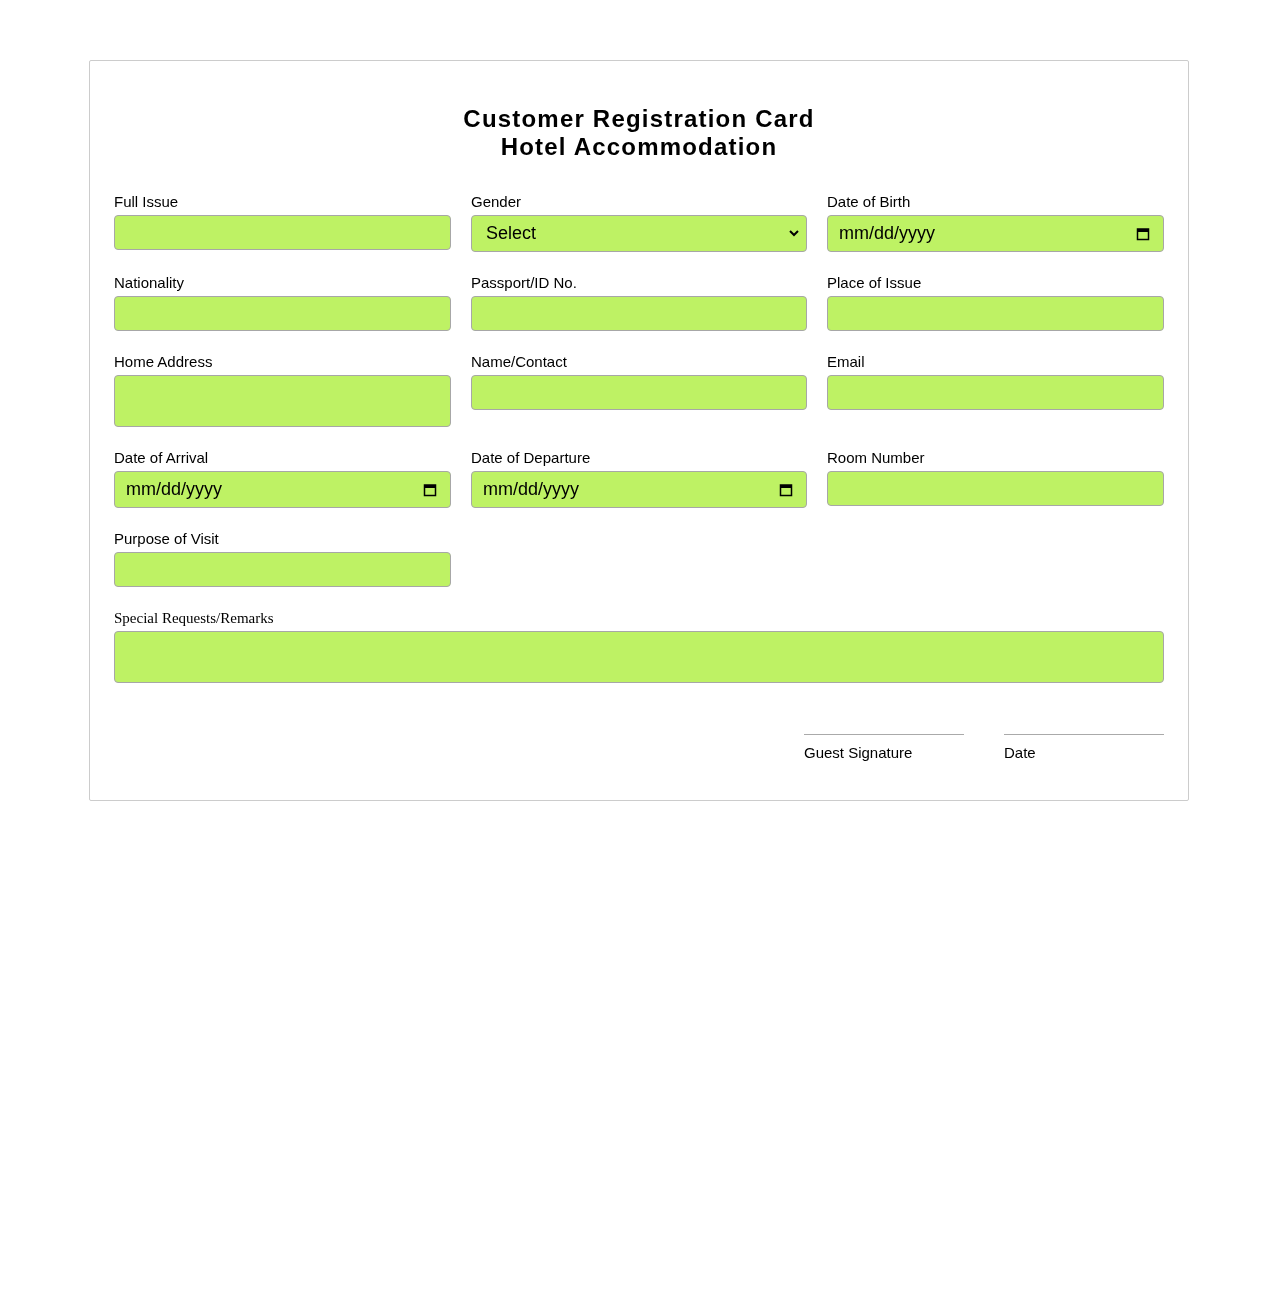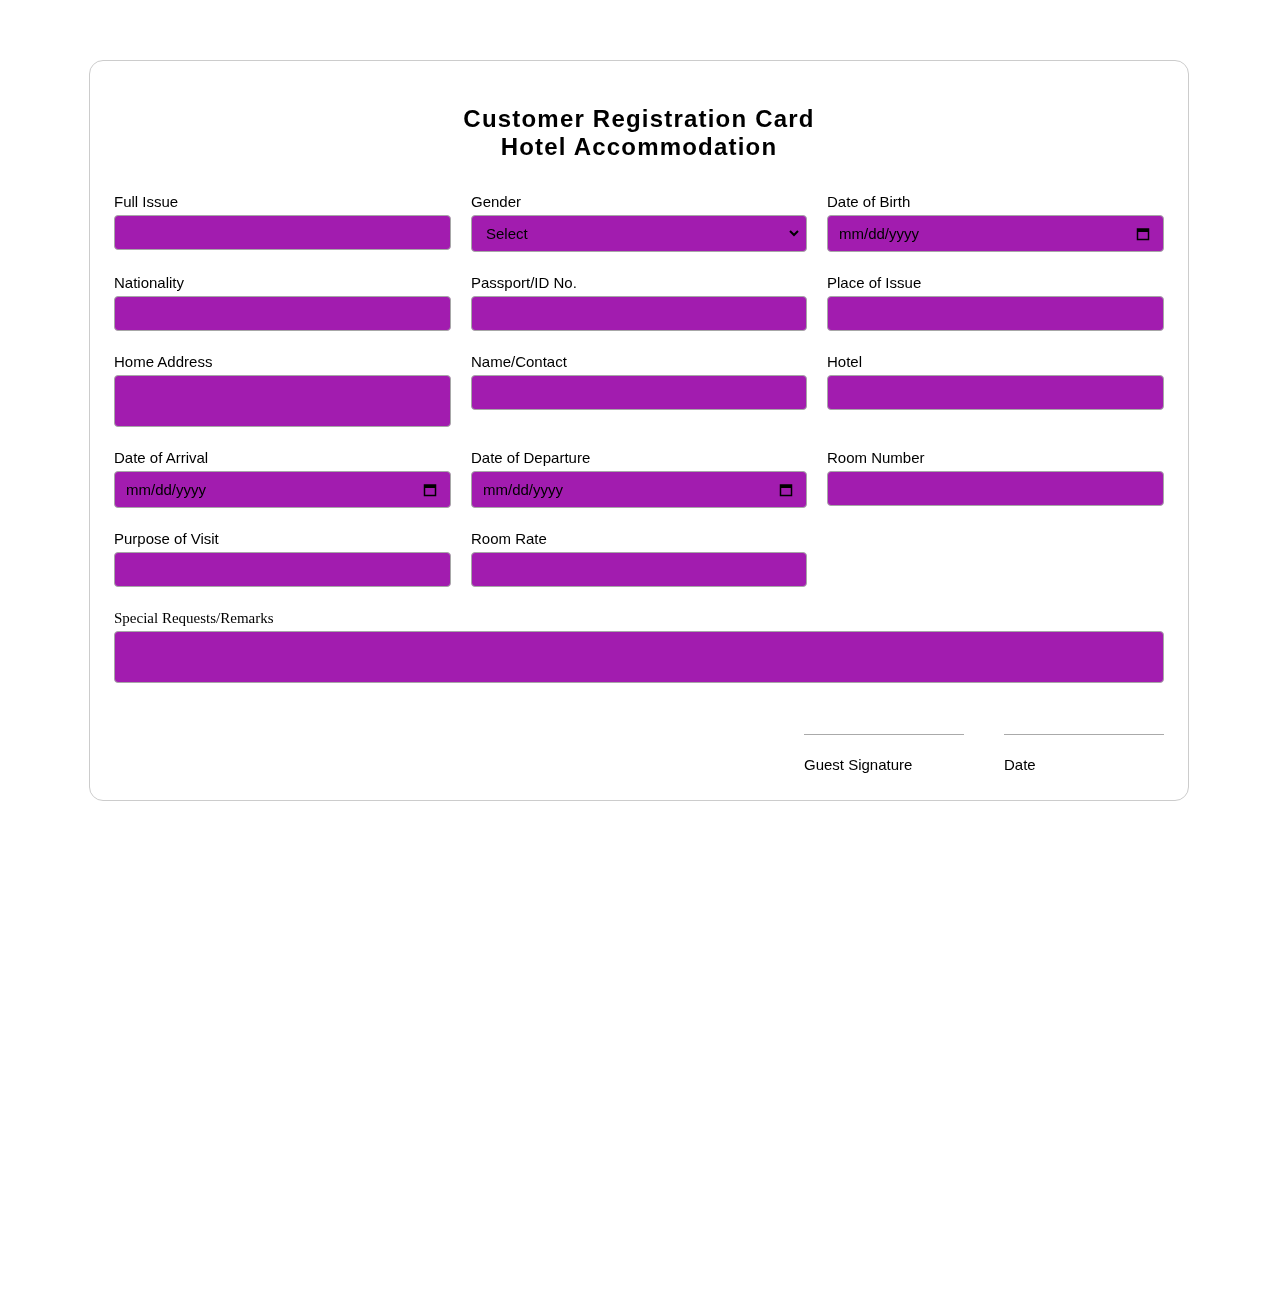--- a/index.html
+++ b/index.html
@@ -7,21 +7,21 @@
   body {
     width: 1278px; height: 1300px;
     font-family: "Liberation Sans", sans-serif;
     color: #000;
   }
   .card {
     position: absolute;
     left: 89px; top: 60px;
     width: 1100px; height: 741px;
     border: 1px solid #cccccc;
-    border-radius: 14px;
+    border-radius: 2px;
     background: #fff;
     padding: 24px;
   }
   .title {
     margin: 0;
     position: absolute;
     left: 0; right: 0; top: 44px;
     text-align: center;
     font-weight: bold;
     font-size: 24px;
@@ -41,43 +41,43 @@
   .field label {
     font-size: 15px;
     line-height: 18px;
     margin-bottom: 4px;
     height: 18px;
   }
   .inp {
     height: 35px;
     border: 1px solid #a7a7a7;
     border-radius: 4px;
-    background: #a21caf;
+    background: #bef264;
     font-family: "Liberation Sans", sans-serif;
-    font-size: 15px;
+    font-size: 18px;
     padding: 0 11px;
     display: flex; align-items: center; gap: 41px;
   }
   .inp.tall { height: 37px; }
   .inp.ta { height: 52px; }
   .select .val { flex: 1; padding-left: 3px; }
   .chev {
     width: 12px; height: 12px; display: inline-flex; align-items: center; justify-content: center;
     margin-right: -5px;
   }
   .date .val { flex: 1; }
   .cal { width: 14px; height: 14px; display: inline-flex; margin-right: 2px; }
   .full { grid-column: 1 / span 3; font-family: Liberation Serif, serif; }
   .sig {
     position: absolute;
     top: 673px;
     width: 160px;
   }
   .sig .line { border-top: 1px solid #aaaaaa; height: 1px; }
-  .sig .lbl { font-size: 15px; margin-top: 21px; line-height: 18px; }
+  .sig .lbl { font-size: 15px; margin-top: 9px; line-height: 18px; }
 </style>
 </head>
 <body>
 
 <div class="card">
   <h1 class="title">
     <span>Customer Registration Card</span>
     <span>Hotel Accommodation</span>
   </h1>
 
@@ -126,21 +126,21 @@
 
     <div class="field">
       <label>Home Address</label>
       <div class="inp ta"></div>
     </div>
     <div class="field">
       <label>Name/Contact</label>
       <div class="inp"></div>
     </div>
     <div class="field">
-      <label>Hotel</label>
+      <label>Email</label>
       <div class="inp"></div>
     </div>
 
     <div class="field">
       <label>Date of Arrival</label>
       <div class="inp tall date">
         <span class="val">mm/dd/yyyy</span>
         <span class="cal">
           <svg width="14" height="14" viewBox="0 0 14 14">
               <rect x="1.5" y="2" width="11" height="10.5" fill="none" stroke="#000" stroke-width="1.5"></rect>
@@ -163,24 +163,20 @@
     </div>
     <div class="field">
       <label>Room Number</label>
       <div class="inp"></div>
     </div>
 
     <div class="field">
       <label>Purpose of Visit</label>
       <div class="inp"></div>
     </div>
-    <div class="field">
-      <label>Room Rate</label>
-      <div class="inp"></div>
-    </div>
 
     <div class="field full">
       <label>Special Requests/Remarks</label>
       <div class="inp ta"></div>
     </div>
   </div>
 
   <div class="sig" style="left:714px;">
     <div class="line"></div>
     <div class="lbl">Guest Signature</div>

